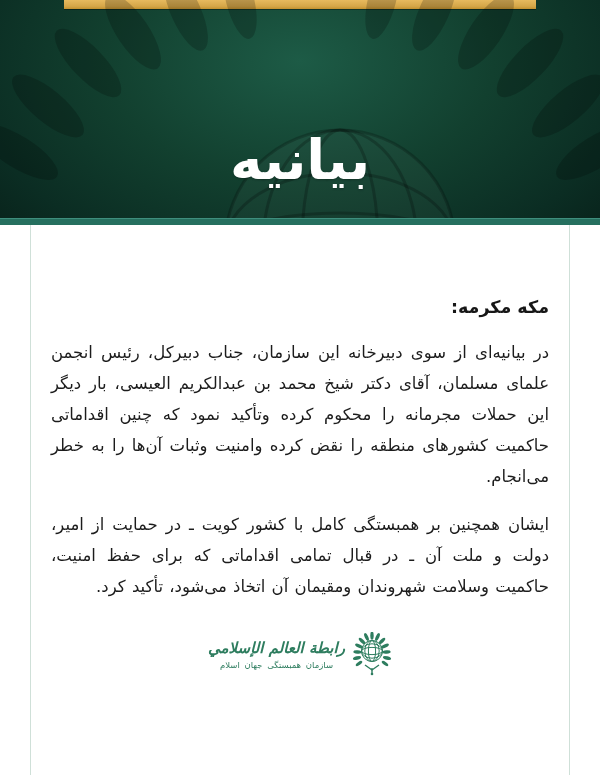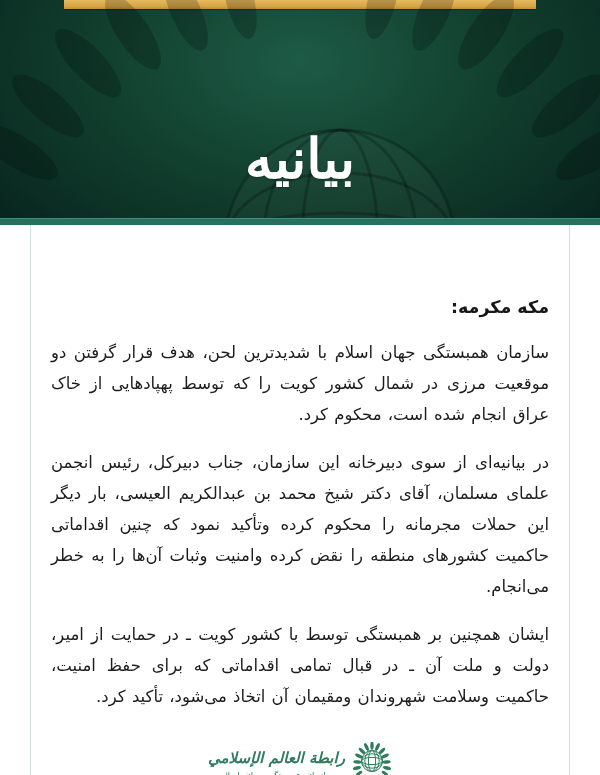--- a/index.html
+++ b/index.html
@@ -20,21 +20,20 @@
     width:472px;height:9px;
     background:linear-gradient(#e7ba5e 0%, #d5a648 70%, #c3912f 100%);
     box-shadow:0 1px 0 rgba(0,0,0,.35);
   }
   .watermark{position:absolute;top:0;left:0;width:600px;height:218px;pointer-events:none;}
   .header-title{
     position:absolute;left:0;right:0;top:118px;
     text-align:center;color:#ffffff;
     font-size:55px;font-weight:bold;line-height:84px;
     text-shadow:0 1px 2px rgba(0,0,0,.25);
-    font-family:Liberation Serif, serif;
   }
   .teal-divider{
     width:600px;height:7px;background:#26705f;
     box-shadow:inset 0 1px 0 #3f8e7d;
   }
   
   .card{
     position:relative;box-sizing:border-box;
     width:540px;height:550px;margin:0 auto;
     background:#ffffff;
@@ -100,25 +99,24 @@
   </svg>
 
   <div class="header-title">بیانیه</div>
 </div>
 <div class="teal-divider"></div>
 
 <div class="card">
 
   <h2 class="location-heading">مکه مکرمه:</h2>
 
-  <p class="statement-paragraph">سازمان همبستگی جهان اسلام با شدیدترین لحن، هدف قرار گرفتن دو موقعیت مرزی در شمال کشور کویت را که توسط پهپادهایی از خاک عراق انجام شده است، محکوم کرد.</p>
 
   <p class="statement-paragraph">در بیانیه‌ای از سوی دبیرخانه این سازمان، جناب دبیرکل، رئیس انجمن علمای مسلمان، آقای دکتر شیخ محمد بن عبدالکریم العیسی، بار دیگر این حملات مجرمانه را محکوم کرده وتأکید نمود که چنین اقداماتی حاکمیت کشورهای منطقه را نقض کرده وامنیت وثبات آن‌ها را به خطر می‌انجام.</p>
 
-  <p class="statement-paragraph">ایشان همچنین بر همبستگی توسط با کشور کویت ـ در حمایت از امیر، دولت و ملت آن ـ در قبال تمامی اقداماتی که برای حفظ امنیت، حاکمیت وسلامت شهروندان ومقیمان آن اتخاذ می‌شود، تأکید کرد.</p>
+  <p class="statement-paragraph">ایشان همچنین بر همبستگی کامل با کشور کویت ـ در حمایت از امیر، دولت و ملت آن ـ در قبال تمامی اقداماتی که برای حفظ امنیت، حاکمیت وسلامت شهروندان ومقیمان آن اتخاذ می‌شود، تأکید کرد.</p>
 
   <div class="footer-logo">
     <svg width="40" height="44" viewBox="0 0 40 44" xmlns="http://www.w3.org/2000/svg" aria-hidden="true">
 
       <g fill="#2e7d5f">
         <ellipse cx="5" cy="26" rx="1.7" ry="4.2" transform="rotate(75 5 26)"></ellipse>
         <ellipse cx="5.5" cy="20" rx="1.7" ry="4.2" transform="rotate(95 5.5 20)"></ellipse>
         <ellipse cx="7" cy="14" rx="1.7" ry="4.2" transform="rotate(115 7 14)"></ellipse>
         <ellipse cx="10" cy="9" rx="1.7" ry="4.2" transform="rotate(135 10 9)"></ellipse>
         <ellipse cx="14.5" cy="5" rx="1.7" ry="4.2" transform="rotate(155 14.5 5)"></ellipse>

